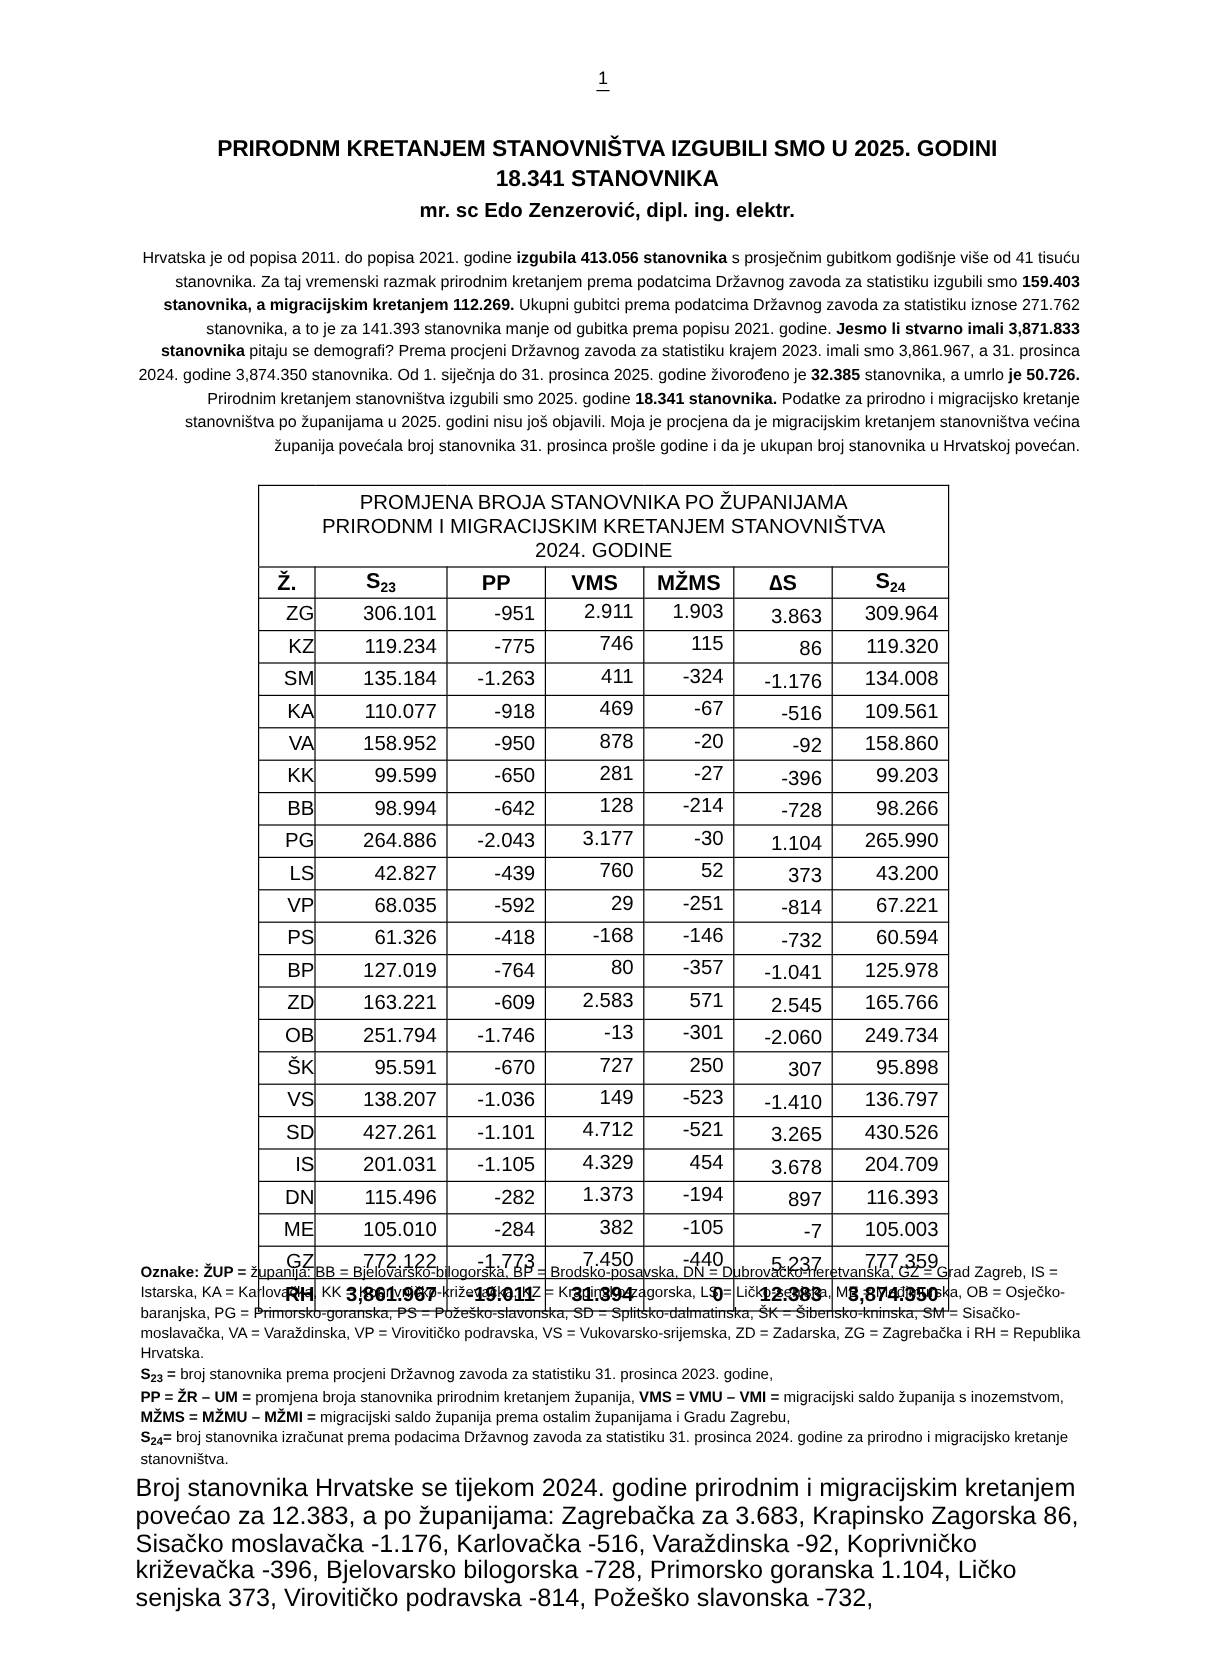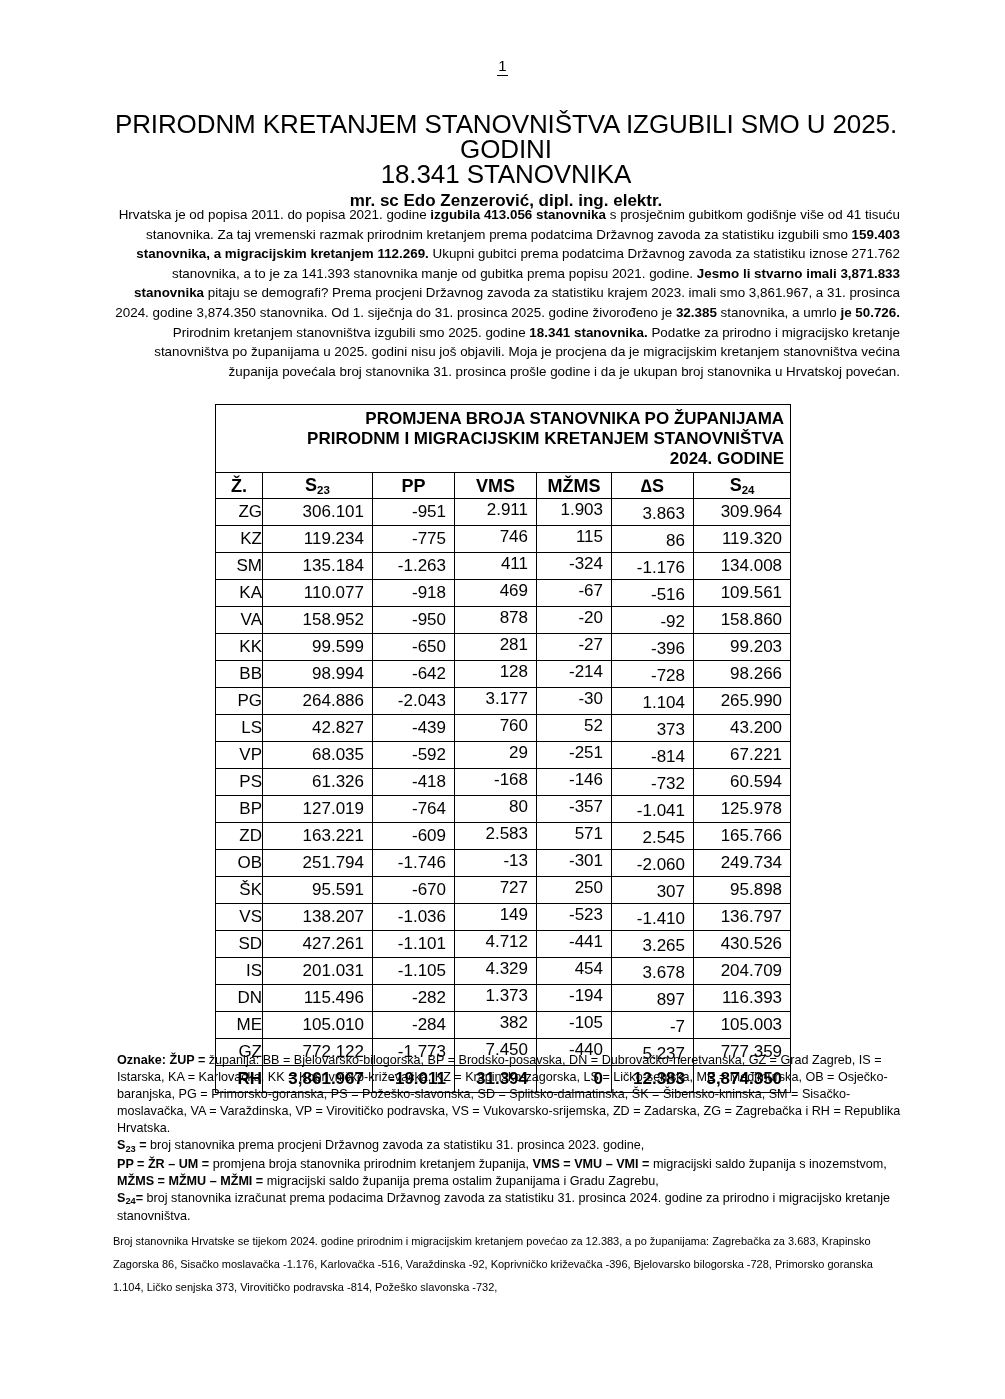--- a/index.html
+++ b/index.html
@@ -41,22 +41,22 @@
 
   
   .title-block {
     position: absolute;
     top: 112px;
     left: 112px;
     width: 788px;
     text-align: center;
   }
   .doc-title {
-    font-size: 26px;
-    font-weight: normal;
+    font-size: 19px;
+    font-weight: bold;
     line-height: 25px;
     letter-spacing: -0.1px;
     margin: 0;
   }
   .doc-author {
     font-size: 17px;
     font-weight: bold;
     line-height: 20px;
     margin: 4px 0 0 0;
   }
@@ -90,22 +90,22 @@
   table.main-table th {
     border: 1px solid #000;
     padding: 0;
     font-size: 17px;
     line-height: 20px;
     font-family: "Liberation Sans", sans-serif;
   }
   .tbl-title-cell {
     border: none !important;
     border-bottom: 1.6px solid #000 !important;
-    text-align: right;
-    font-weight: bold;
+    text-align: center;
+    font-weight: normal;
     font-size: 19px;
     line-height: 23.5px;
     padding: 4px 6px 3px 6px !important;
   }
   thead.col-head th {
     text-align: center;
     font-weight: bold;
     font-size: 18px;
     height: 25px;
     border-top: 1.6px solid #000;
@@ -161,21 +161,21 @@
   }
   .notes p { margin: 0; }
   .notes .blk { margin: 0; }
 
   
   .closing {
     position: absolute;
     top: 1230px;
     left: 113px;
     width: 790px;
-    font-size: 11px;
+    font-size: 21px;
     line-height: 22.8px;
   }
 </style>
 </head>
 <body>
 
 <div class="page">
 
   <div class="page-number-row">
     <span class="page-number">1</span>
@@ -367,21 +367,21 @@
             <td class="c-vms sep-left"><span>149</span></td>
             <td class="c-mzms sep-left"><span>-523</span></td>
             <td class="c-ds sep-left"><span>-1.410</span></td>
             <td class="c-s24 sep-left"><span>136.797</span></td>
           </tr>
           <tr>
             <td class="c-zup"><span>SD</span></td>
             <td class="c-s23"><span>427.261</span></td>
             <td class="c-pp"><span>-1.101</span></td>
             <td class="c-vms sep-left"><span>4.712</span></td>
-            <td class="c-mzms sep-left"><span>-441</span></td>
+            <td class="c-mzms sep-left"><span>-521</span></td>
             <td class="c-ds sep-left"><span>3.265</span></td>
             <td class="c-s24 sep-left"><span>430.526</span></td>
           </tr>
           <tr>
             <td class="c-zup"><span>IS</span></td>
             <td class="c-s23"><span>201.031</span></td>
             <td class="c-pp"><span>-1.105</span></td>
             <td class="c-vms sep-left"><span>4.329</span></td>
             <td class="c-mzms sep-left"><span>454</span></td>
             <td class="c-ds sep-left"><span>3.678</span></td>

